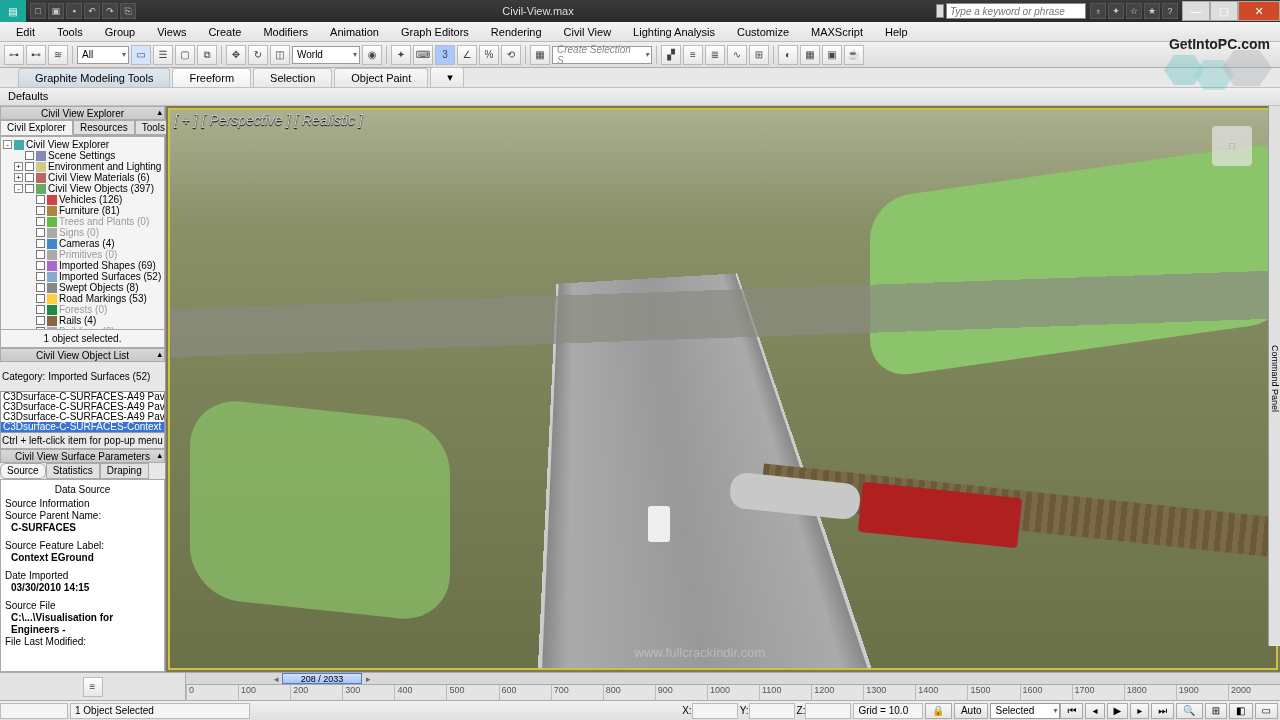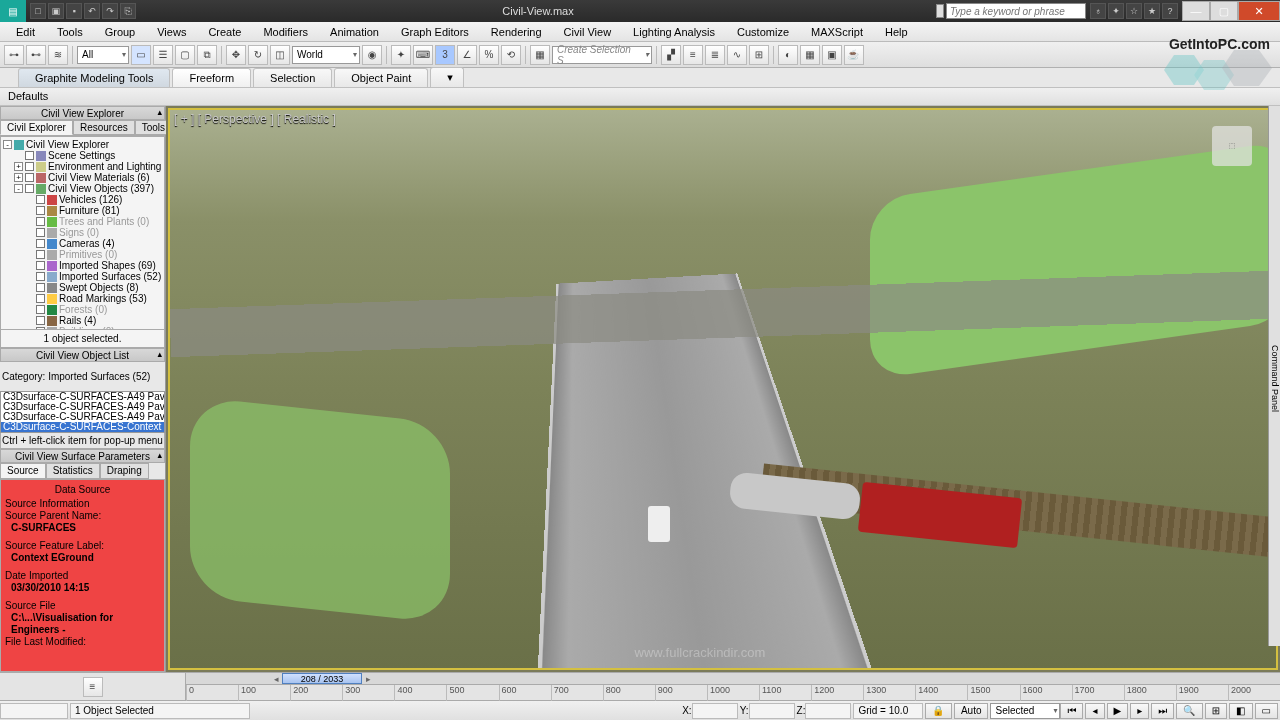--- a/index.html
+++ b/index.html
@@ -42,27 +42,27 @@
 .tree-label { font-size:10px; }
 .tree-label.dim { color:#999; }
 .status-line { text-align:center; padding:3px 0; background:#f4f4f4; border:1px solid #aaa; border-top:none; }
 .cat-row { display:flex; align-items:center; padding:9px 2px; background:#e8e8e8; font-size:10px; }
 .object-list { height:42px; background:#fff; border:1px solid #999; overflow:hidden; font-size:10px; }
 .object-list div { padding:0 2px; height:10px; line-height:10px; overflow:hidden; white-space:nowrap; }
 .object-list .sel { background:#3874d0; color:#fff; }
 .hint-line { text-align:center; padding:2px 0; font-size:10px; background:#e8e8e8; border:1px solid #aaa; border-top:none; }
 .param-tabs { display:flex; height:16px; }
 .param-tab { padding:1px 6px; border:1px solid #aaa; background:#e0e0e0; font-size:10px; cursor:pointer; }
-.param-tab.active { background:#f4f4f4; }
-.param-body { background:#ef4444; border:1px solid #aaa; padding:2px 4px; flex:1; font-size:10px; line-height:12px; }
+.param-tab.active { background:#f4f4f4;border-radius:6px; }
+.param-body { background:#ffffff; border:1px solid #aaa; padding:2px 4px; flex:1; font-size:10px; line-height:12px; }
 .param-body .h { text-align:center; margin:2px 0; }
 .param-body .v { padding-left:6px;font-weight:bold; }
 .viewport-wrap { flex:1; position:relative; background:#7a7a5a; }
 .viewport { position:absolute; inset:2px; border:2px solid #d4c040; background:linear-gradient(180deg,#aab090 0%,#8a9068 20%,#7c8258 50%,#6a7048 100%); overflow:hidden; }
-.vp-label { position:absolute; top:2px; left:4px; color:#c8c8c8; font-size:12px; text-shadow:0 1px 1px #000; }
+.vp-label { position:absolute; top:2px; left:4px; color:#c8c8c8; font-size:14px; text-shadow:0 1px 1px #000;font-style:italic; }
 .road { position:absolute; background:#999; }
 .grass { position:absolute; background:#8bc46a; }
 .scene-text { position:absolute; color:rgba(255,255,255,0.3); font-size:13px; }
 .watermark { position:absolute; top:36px; right:10px; font-weight:bold; color:#222; font-size:14px; z-index:50; }
 .hex-logo { position:absolute; top:50px; right:6px; opacity:0.6; z-index:40; }
 .viewcube { position:absolute; top:16px; right:24px; width:40px; height:40px; background:rgba(230,230,230,0.7); border-radius:4px; z-index:45; display:flex; align-items:center; justify-content:center; font-size:7px; color:#666; }
 .cmd-panel { position:absolute; right:0; top:106px; width:12px; height:540px; background:#e0e0e0; border-left:1px solid #999; writing-mode:vertical-rl; font-size:9px; text-align:center; padding-top:6px; cursor:pointer; z-index:60; }
 .timeline { height:28px; background:#e4e4e4; border-top:1px solid #aaa; display:flex; align-items:center; }
 .time-cfg { width:186px; height:28px; border-right:1px solid #aaa; display:flex; align-items:center; justify-content:center; }
 .time-track { flex:1; height:28px; position:relative; }

